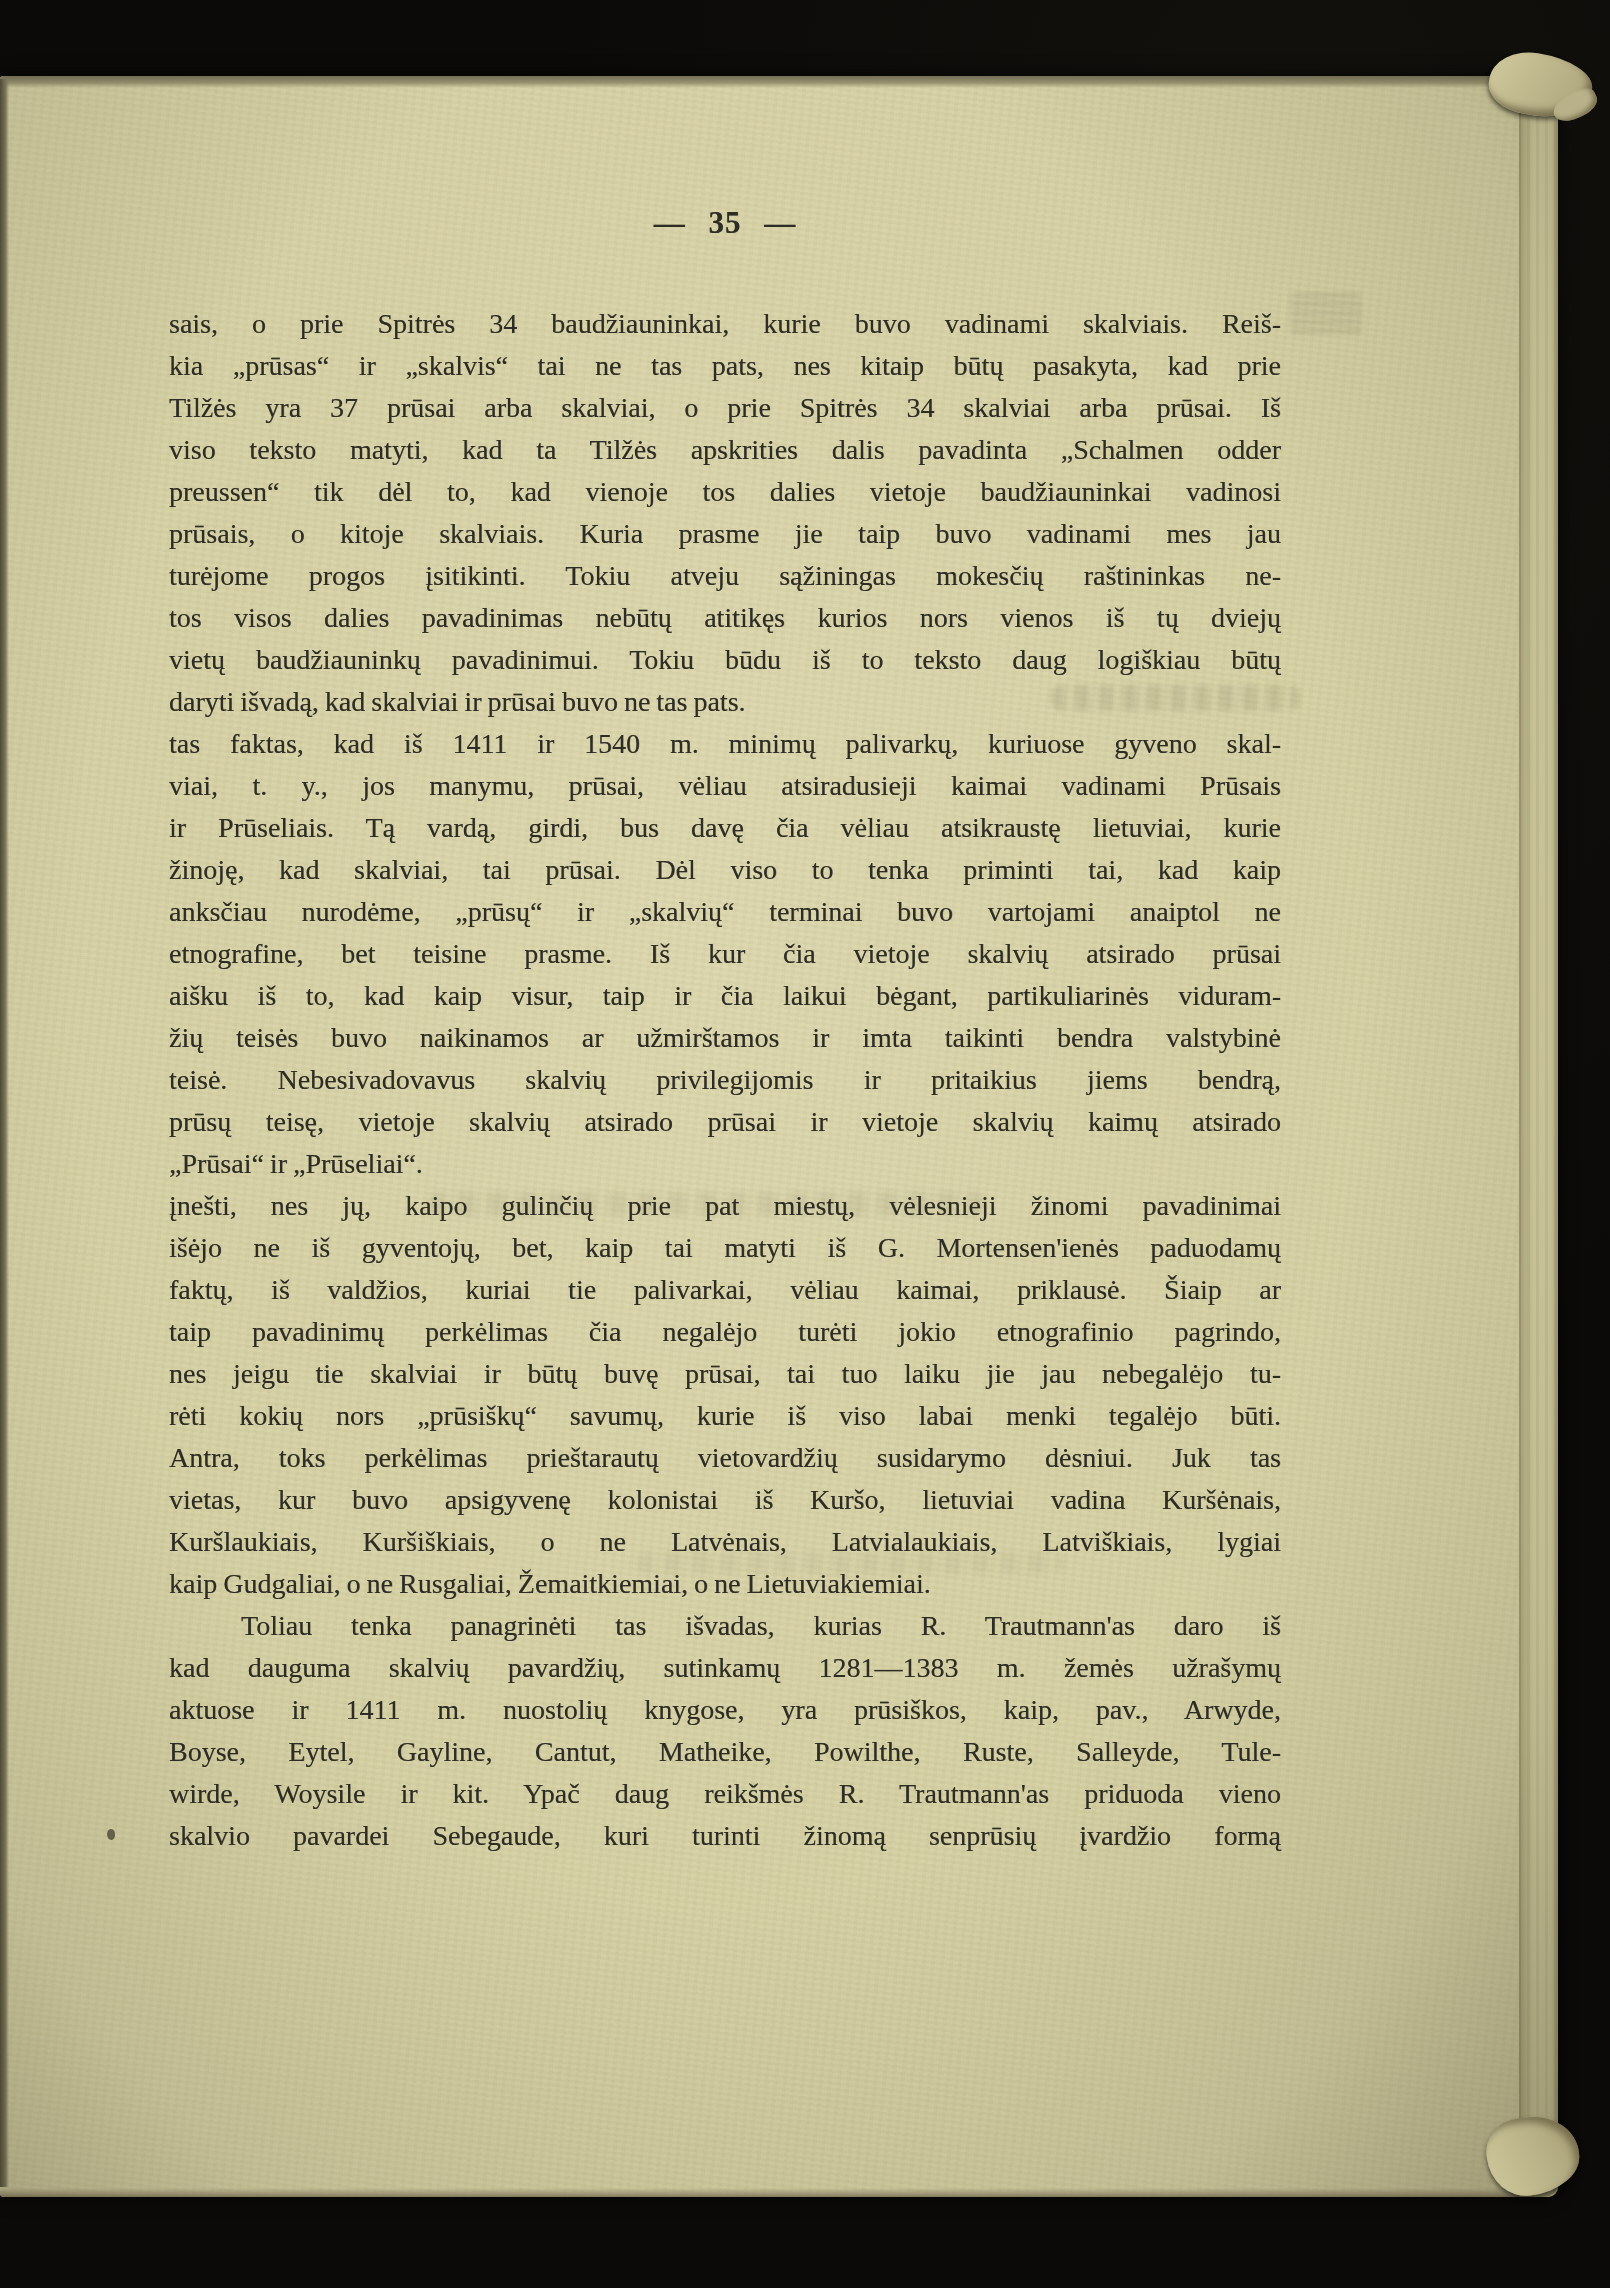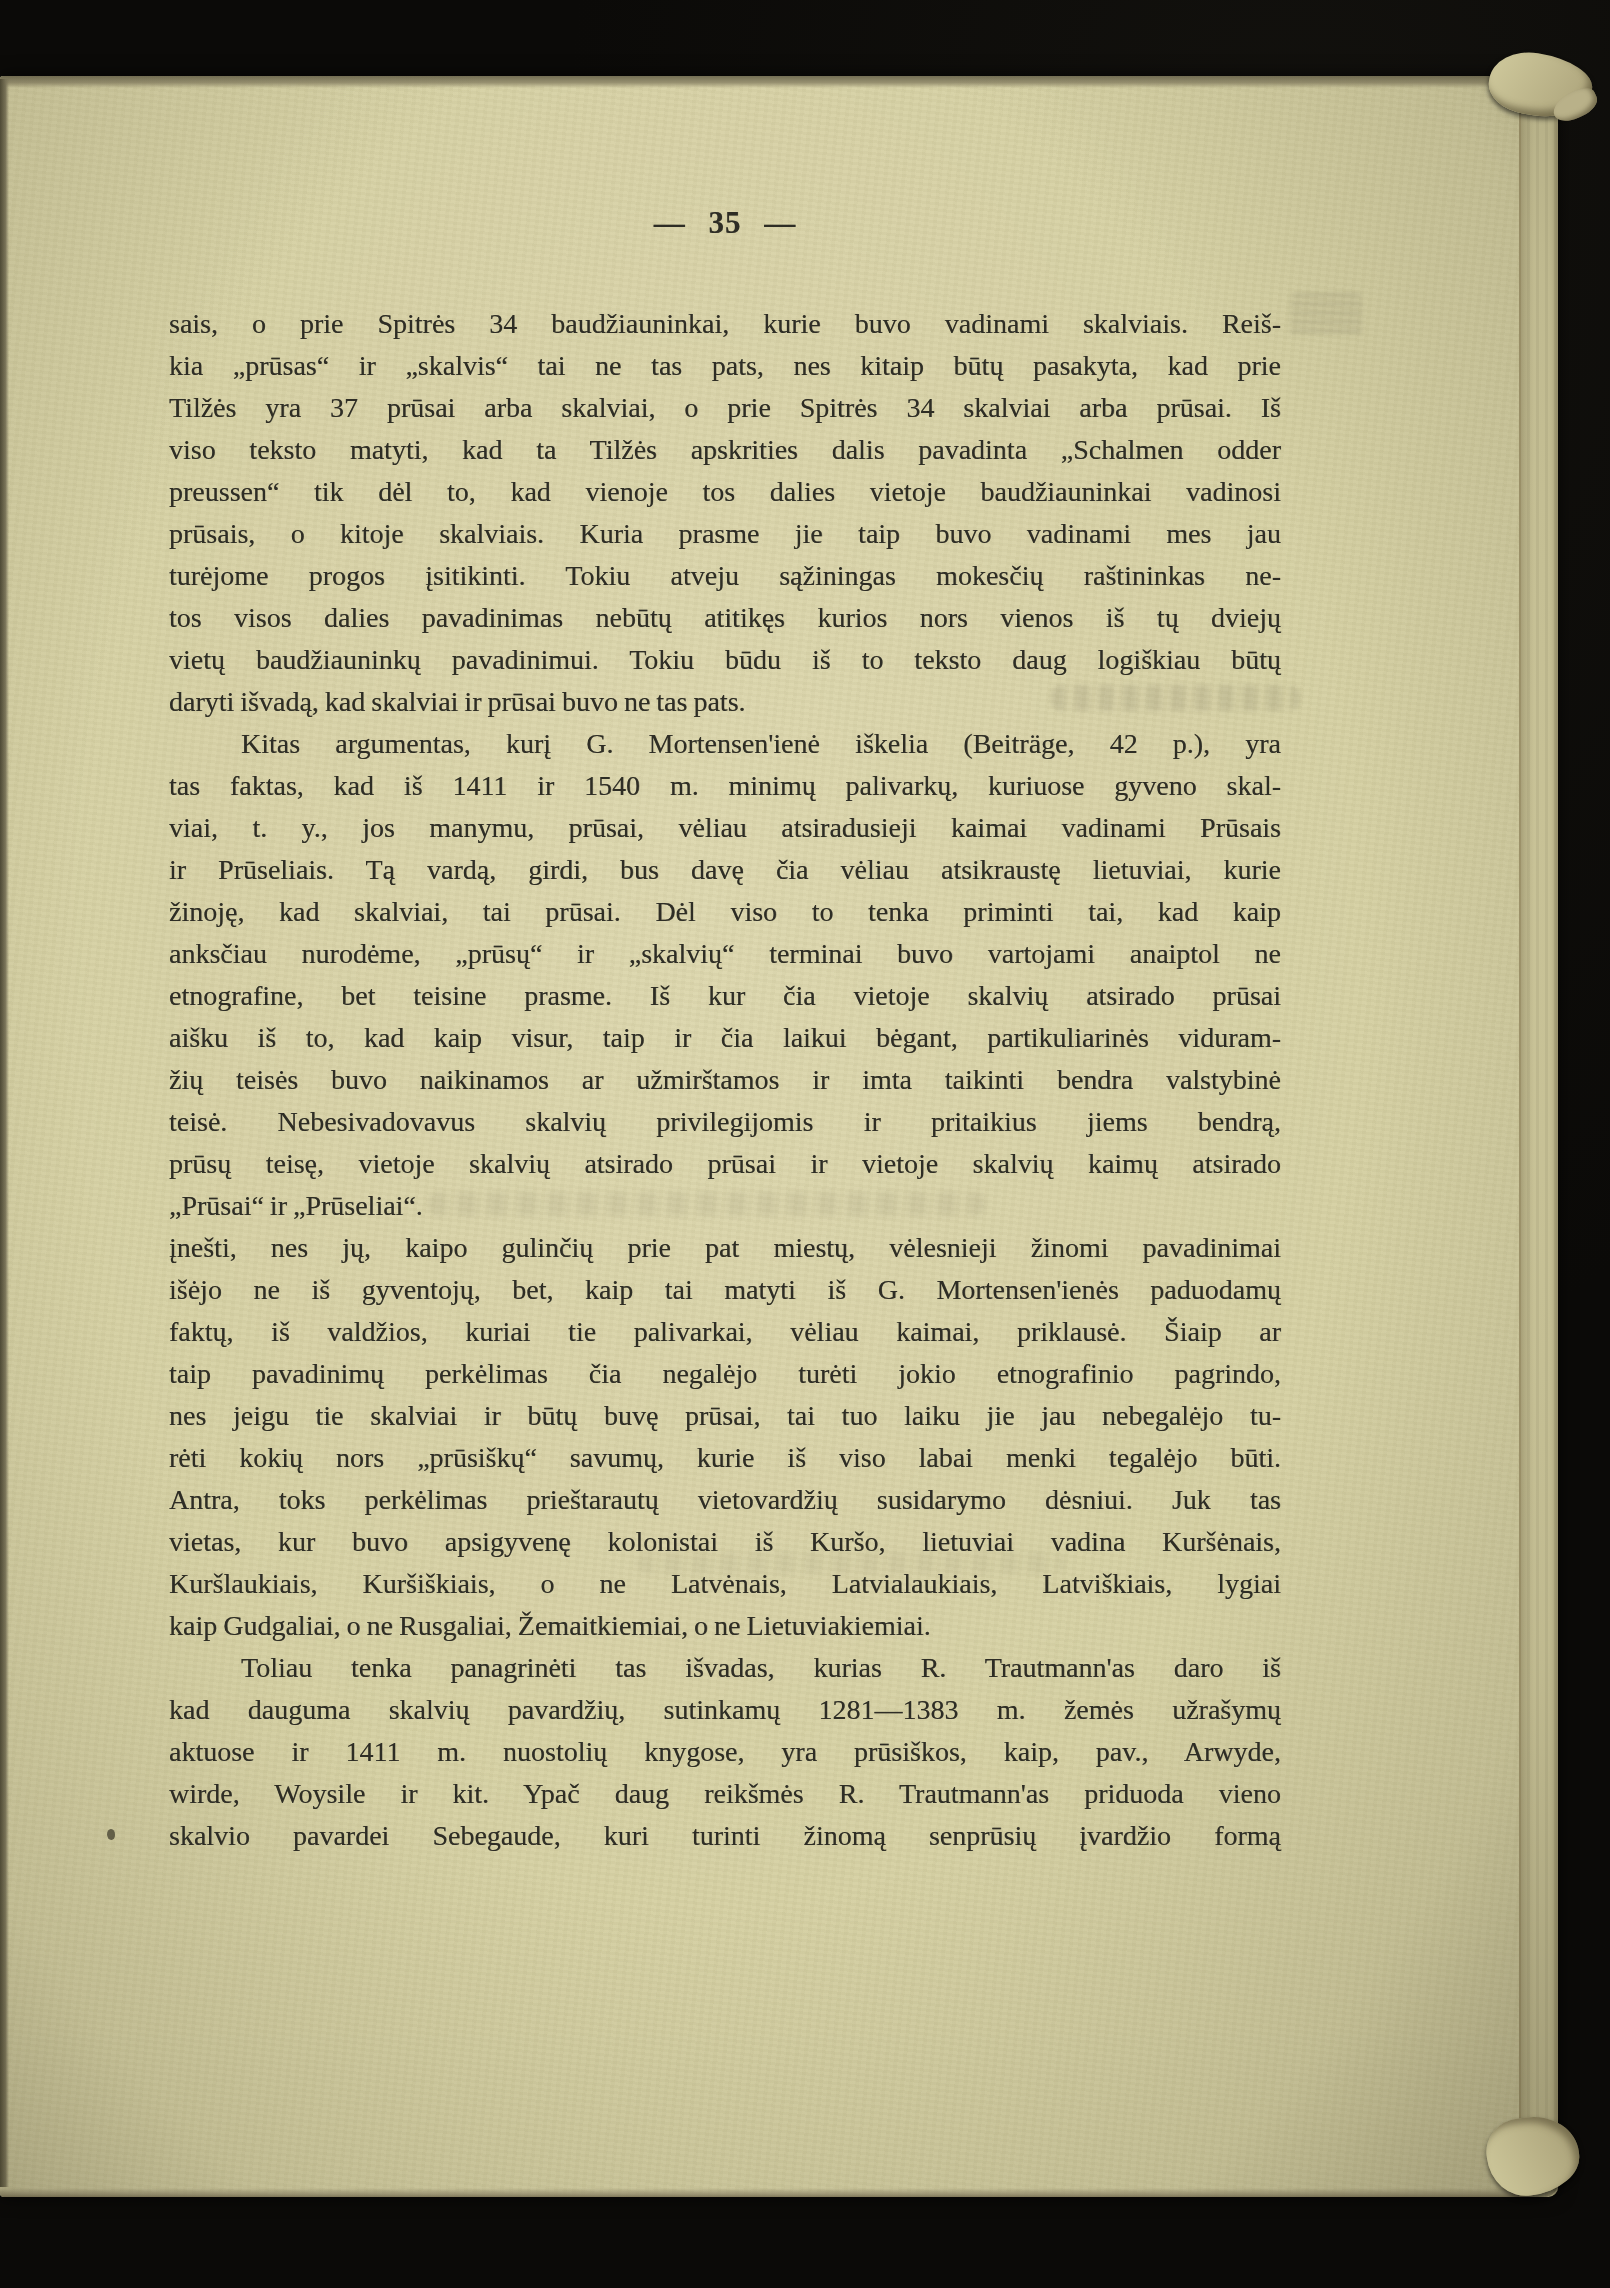--- a/index.html
+++ b/index.html
@@ -161,21 +161,20 @@
       <div class="text-line">sais, o prie Spitrės 34 baudžiauninkai, kurie buvo vadinami skalviais. Reiš-</div>
       <div class="text-line">kia „prūsas“ ir „skalvis“ tai ne tas pats, nes kitaip būtų pasakyta, kad prie</div>
       <div class="text-line">Tilžės yra 37 prūsai arba skalviai, o prie Spitrės 34 skalviai arba prūsai. Iš</div>
       <div class="text-line">viso teksto matyti, kad ta Tilžės apskrities dalis pavadinta „Schalmen odder</div>
       <div class="text-line">preussen“ tik dėl to, kad vienoje tos dalies vietoje baudžiauninkai vadinosi</div>
       <div class="text-line">prūsais, o kitoje skalviais.  Kuria prasme jie taip buvo vadinami mes jau</div>
       <div class="text-line">turėjome progos įsitikinti.  Tokiu atveju sąžiningas mokesčių raštininkas ne-</div>
       <div class="text-line">tos visos dalies pavadinimas nebūtų atitikęs kurios nors vienos iš tų dviejų</div>
       <div class="text-line">vietų baudžiauninkų pavadinimui. Tokiu būdu iš to teksto daug logiškiau būtų</div>
       <div class="text-line para-end">daryti išvadą, kad skalviai ir prūsai buvo ne tas pats.</div>
-      <div class="text-line indent">Kitas argumentas, kurį G. Mortensen'ienė iškelia (Beiträge, 42 p.), yra</div>
       <div class="text-line">tas faktas, kad iš 1411 ir 1540 m. minimų palivarkų, kuriuose gyveno skal-</div>
       <div class="text-line">viai, t. y., jos manymu, prūsai, vėliau atsiradusieji kaimai vadinami Prūsais</div>
       <div class="text-line">ir Prūseliais.  Tą vardą, girdi, bus davę čia vėliau atsikraustę lietuviai, kurie</div>
       <div class="text-line">žinoję, kad skalviai,  tai prūsai.  Dėl viso to tenka priminti tai, kad kaip</div>
       <div class="text-line">anksčiau nurodėme, „prūsų“ ir „skalvių“ terminai buvo vartojami anaiptol ne</div>
       <div class="text-line">etnografine, bet teisine prasme.  Iš kur čia vietoje skalvių atsirado prūsai</div>
       <div class="text-line">aišku iš to, kad kaip visur, taip ir čia laikui bėgant, partikuliarinės viduram-</div>
       <div class="text-line">žių teisės buvo naikinamos ar užmirštamos ir imta taikinti bendra valstybinė</div>
       <div class="text-line">teisė.  Nebesivadovavus skalvių privilegijomis ir pritaikius jiems bendrą,</div>
       <div class="text-line">prūsų teisę, vietoje skalvių atsirado prūsai ir vietoje skalvių kaimų atsirado</div>
@@ -186,18 +185,19 @@
       <div class="text-line">taip pavadinimų perkėlimas čia negalėjo turėti jokio etnografinio pagrindo,</div>
       <div class="text-line">nes jeigu tie skalviai ir būtų buvę prūsai, tai tuo laiku jie jau nebegalėjo tu-</div>
       <div class="text-line">rėti kokių nors „prūsiškų“ savumų, kurie iš viso labai menki tegalėjo būti.</div>
       <div class="text-line">Antra, toks perkėlimas prieštarautų vietovardžių susidarymo dėsniui. Juk tas</div>
       <div class="text-line">vietas, kur buvo apsigyvenę kolonistai iš Kuršo, lietuviai vadina Kuršėnais,</div>
       <div class="text-line">Kuršlaukiais, Kuršiškiais, o ne Latvėnais, Latvialaukiais, Latviškiais, lygiai</div>
       <div class="text-line para-end">kaip Gudgaliai, o ne Rusgaliai, Žemaitkiemiai, o ne Lietuviakiemiai.</div>
       <div class="text-line indent">Toliau tenka panagrinėti tas išvadas,  kurias R. Trautmann'as daro iš</div>
       <div class="text-line">kad dauguma skalvių pavardžių, sutinkamų 1281—1383 m. žemės užrašymų</div>
       <div class="text-line">aktuose ir 1411 m. nuostolių knygose, yra prūsiškos, kaip, pav., Arwyde,</div>
+      <div class="text-line">Boyse, Eytel, Gayline, Cantut, Matheike, Powilthe, Ruste, Salleyde, Tule-</div>
       <div class="text-line">wirde, Woysile ir kit.  Ypač daug reikšmės R. Trautmann'as priduoda vieno</div>
       <div class="text-line">skalvio pavardei Sebegaude, kuri  turinti žinomą  senprūsių įvardžio formą</div>
     </div>
 
 </div>
 
 
 </body></html>

